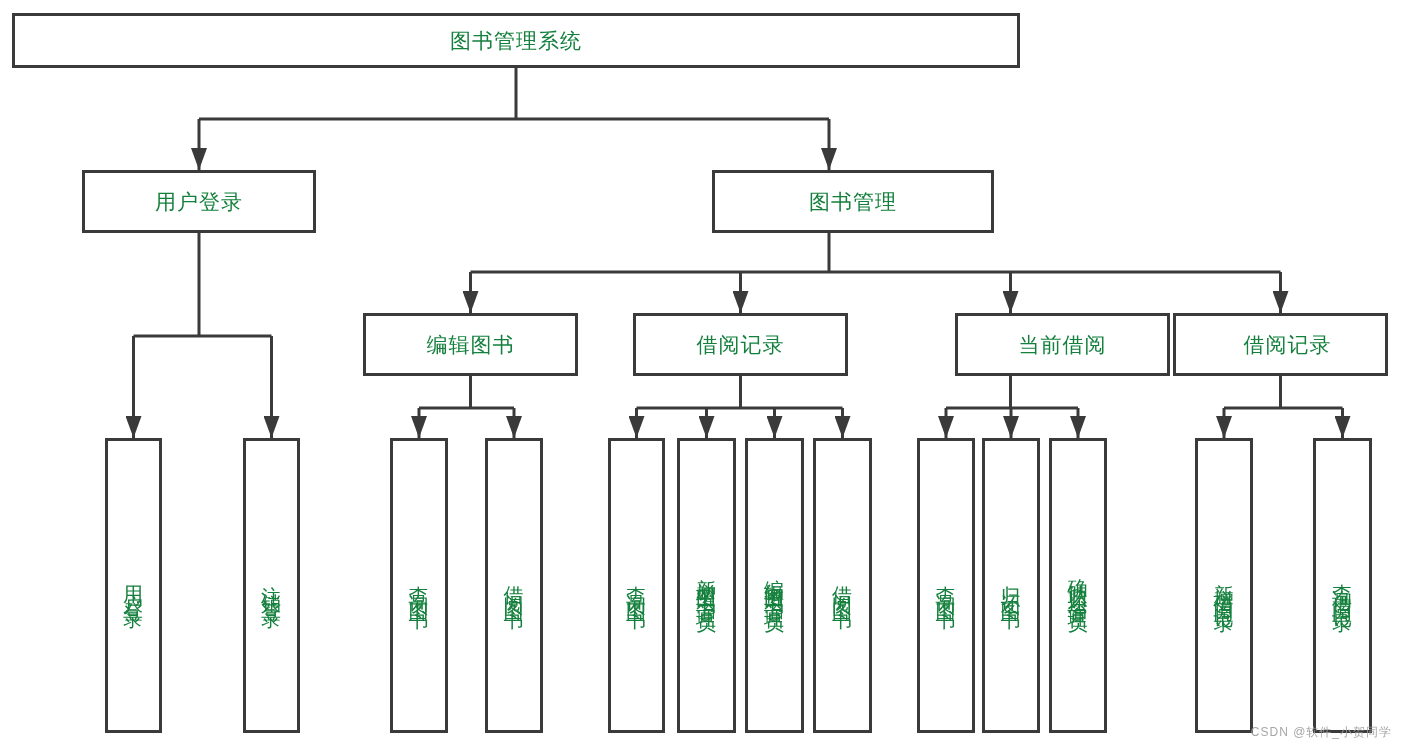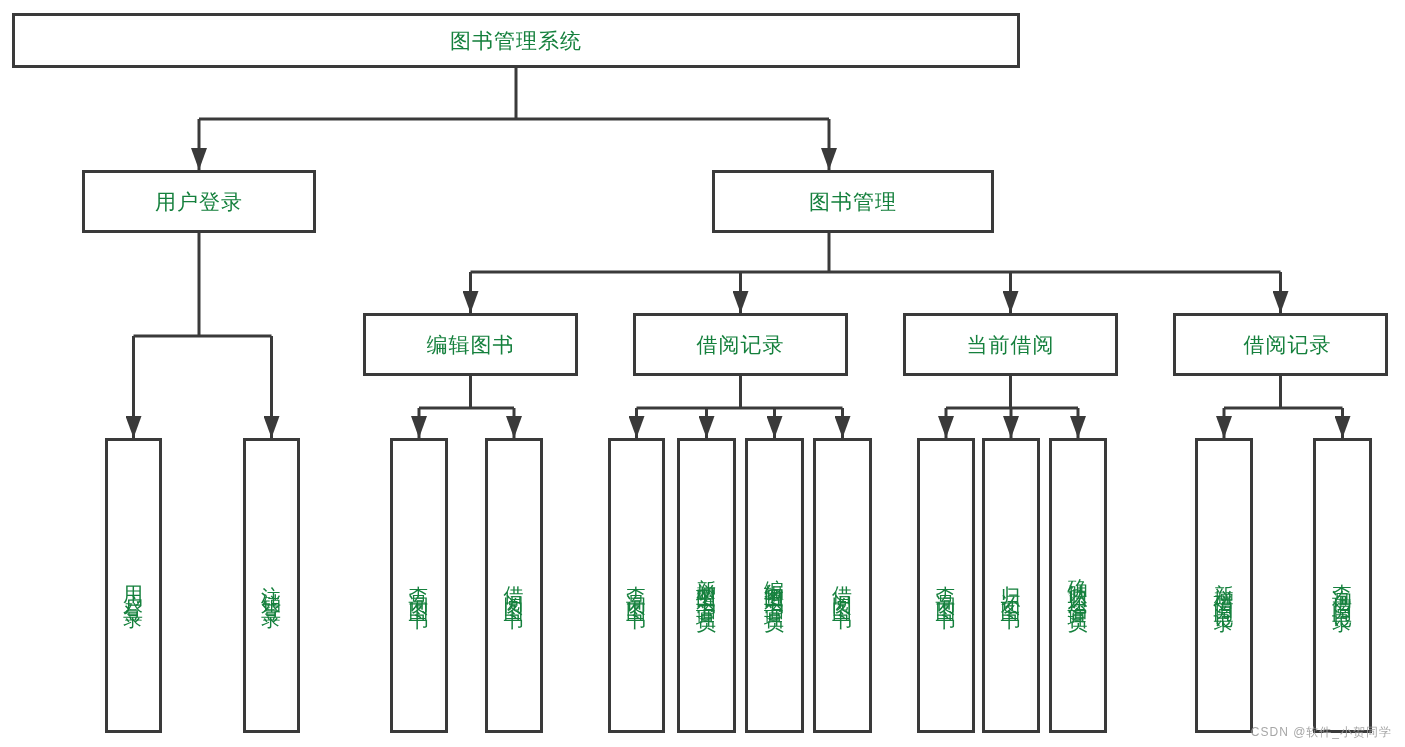--- a/index.html
+++ b/index.html
@@ -38,21 +38,21 @@
   }
   .node.hbox {
     height: 63px;
     font-size: 21px; letter-spacing: 1px;
   }
   .node.l1a { left: 82px;  top: 170px; width: 234px; }
   .node.l1b { left: 712px; top: 170px; width: 282px; }
   .node.l2  { top: 313px; width: 215px; }
   .node.l2a { left: 363px; }
   .node.l2b { left: 633px; }
-  .node.l2c { left: 903px; }
+  .node.l2c { left: 955px; }
   .node.l2d { left: 1173px; padding-left: 14px; }
   .node.leaf {
     top: 438px; height: 295px; width: 58px;
     writing-mode: vertical-rl;
     text-orientation: mixed;
     font-size: 20px;
     letter-spacing: 8px;
     line-height: 1;
   }
   .leaf.p1  { left: 105px; width: 57px; }

